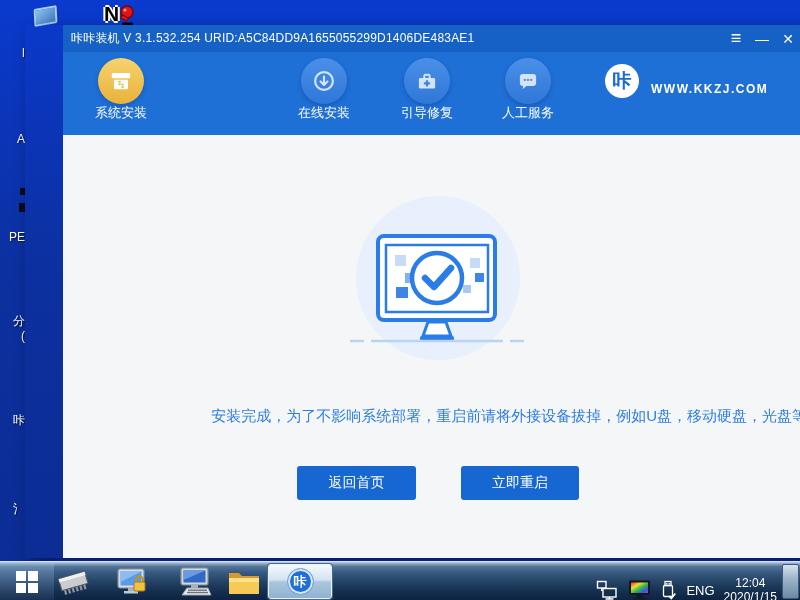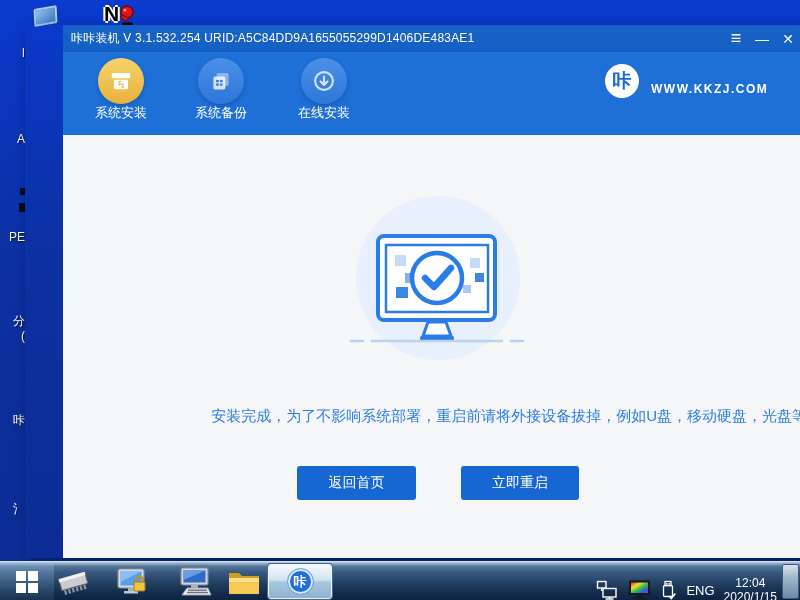--- a/index.html
+++ b/index.html
@@ -134,47 +134,58 @@
             <rect x="9.6" y="12.9" width="2.1" height="1.7" transform="skewY(-6)"></rect>
             <rect x="12.4" y="12.9" width="2.1" height="1.7" transform="skewY(6)"></rect>
             <rect x="9.6" y="15.3" width="2.1" height="1.7" transform="skewY(-6)"></rect>
             <rect x="12.4" y="15.3" width="2.1" height="1.7" transform="skewY(6)"></rect>
           </g>
         </svg>
       </div>
       <div class="nav-label">系统安装</div>
     </div>
 
-    <div class="nav-item" style="left:118px">
-      <div class="nav-circle">
-        <svg width="26" height="26" viewBox="0 0 24 24">
-          <rect x="8" y="4.5" width="11" height="12" rx="1.5" fill="rgba(255,255,255,.40)"></rect>
-          <rect x="5" y="7.8" width="11" height="12" rx="1.5" fill="rgba(255,255,255,.78)"></rect>
-          <g fill="#3c83df">
-            <rect x="7.4" y="11" width="2.6" height="2.2"></rect>
-            <rect x="10.9" y="11" width="2.6" height="2.2"></rect>
-            <rect x="7.4" y="14.2" width="2.6" height="2.2"></rect>
-            <rect x="10.9" y="14.2" width="2.6" height="2.2"></rect>
-          </g>
-        </svg>
-      </div>
-      <div class="nav-label">系统备份</div>
-    </div>
 
     <div class="nav-item" style="left:221px">
       <div class="nav-circle">
         <svg width="26" height="26" viewBox="0 0 24 24" fill="none" stroke="rgba(255,255,255,.78)" stroke-width="2">
           <circle cx="12" cy="12" r="8.2"></circle>
           <path d="M12 8 v7 M8.8 12.4 L12 15.6 L15.2 12.4" stroke-linecap="round" stroke-linejoin="round"></path>
         </svg>
       </div>
       <div class="nav-label">在线安装</div>
     </div>
 
-
+    <div class="nav-item" style="left:324px">
+      <div class="nav-circle">
+        <svg width="26" height="26" viewBox="0 0 24 24">
+          <path d="M9.5 9.5 v-2 a1.2 1.2 0 0 1 1.2-1.2 h2.6 a1.2 1.2 0 0 1 1.2 1.2 v2" fill="none" stroke="rgba(255,255,255,.78)" stroke-width="1.8"></path>
+          <rect x="4.5" y="9.3" width="15" height="9.7" rx="1.3" fill="rgba(255,255,255,.78)"></rect>
+          <g fill="#3c83df">
+            <rect x="11" y="11.3" width="2" height="5.7"></rect>
+            <rect x="9.1" y="13.2" width="5.8" height="2"></rect>
+          </g>
+        </svg>
+      </div>
+      <div class="nav-label">引导修复</div>
+    </div>
+
+    <div class="nav-item" style="left:425px">
+      <div class="nav-circle">
+        <svg width="26" height="26" viewBox="0 0 24 24">
+          <path d="M7.5 5.5 h9 a3 3 0 0 1 3 3 v5 a3 3 0 0 1 -3 3 h-6 l-3.4 3 l0.4 -3 a3 3 0 0 1 -3 -3 v-5 a3 3 0 0 1 3 -3 z" fill="rgba(255,255,255,.78)"></path>
+          <g fill="#3c83df">
+            <circle cx="9" cy="11" r="1"></circle>
+              <circle cx="12" cy="11" r="1"></circle>
+              <circle cx="15" cy="11" r="1"></circle>
+          </g>
+        </svg>
+      </div>
+      <div class="nav-label">人工服务</div>
+    </div>
 
     <div class="logo">
       <div class="logo-circle">咔</div>
       <div>
         <div class="logo-site">WWW.KKZJ.COM</div>
       </div>
     </div>
   </div>
 
   <div class="content">

